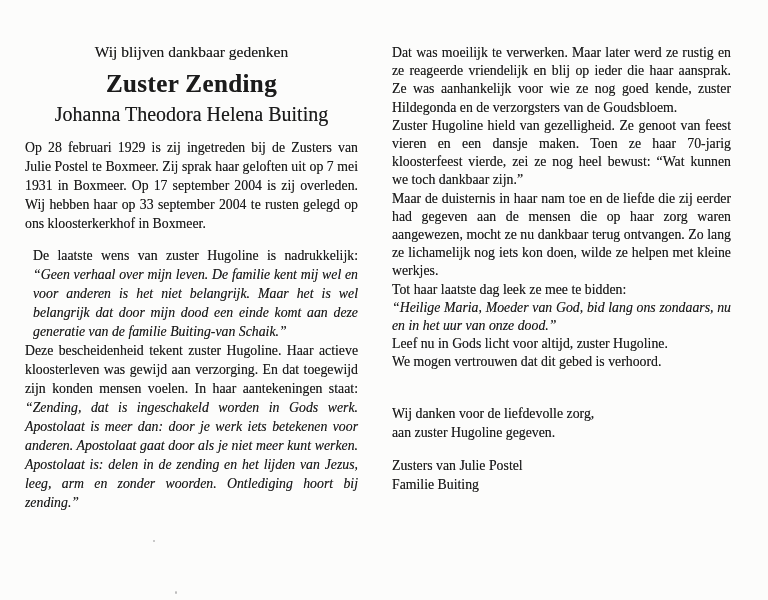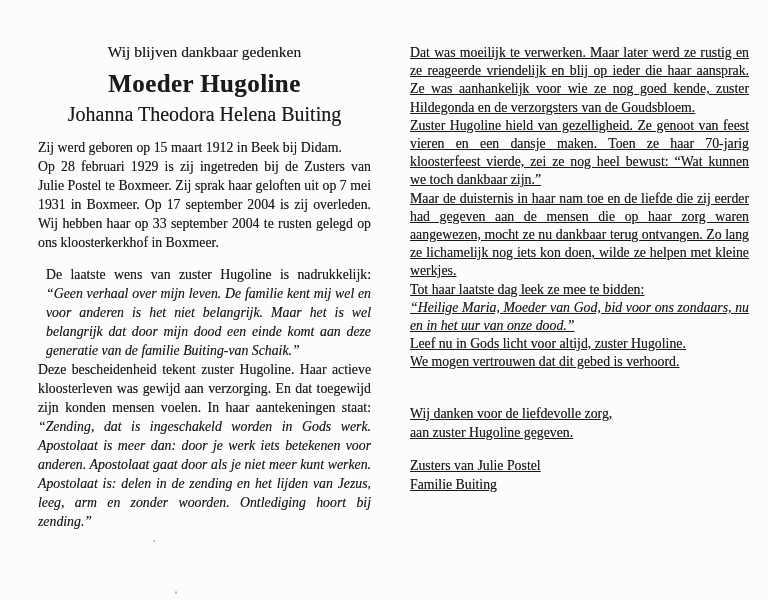--- a/index.html
+++ b/index.html
@@ -18,29 +18,28 @@
     position: relative;
     width: 768px;
     height: 600px;
     
     text-shadow: 0 0 0.45px rgba(25,25,25,0.55);
   }
   .col {
     position: absolute;
   }
   .col-left {
-    left: 38px;
+    left: 25px;
     top: 40px;
     width: 333px;
   }
   .col-right {
-    left: 410px;
+    left: 392px;
     top: 44px;
     width: 339px;
-    text-decoration: underline;
   }
   .intro {
     text-align: center;
     font-size: 15.5px;
     line-height: 19px;
     margin: 2px 0 0 0;
   }
   .title {
     text-align: center;
     font-size: 25px;
@@ -98,40 +97,39 @@
   .speck-1 { left: 175px; top: 591px; width: 2px; height: 3px; }
   .speck-2 { left: 153px; top: 540px; width: 2px; height: 2px; }
 </style>
 </head>
 <body>
 
 <div class="card">
 
   <div class="col col-left">
     <div class="intro">Wij blijven dankbaar gedenken</div>
-    <div class="title">Moeder Hugoline</div>
+    <div class="title">Zuster Zending</div>
     <div class="subtitle">Johanna Theodora Helena Buiting</div>
 
     <div class="body-left">
-      <p>Zij werd geboren op 15 maart 1912 in Beek bij Didam.</p>
       <p>Op 28 februari 1929 is zij ingetreden bij de Zusters van Julie Postel te Boxmeer. Zij sprak haar geloften uit op 7 mei 1931 in Boxmeer. Op 17 september 2004 is zij overleden. Wij hebben haar op 33 september 2004 te rusten gelegd op ons kloosterkerkhof in Boxmeer.</p>
 
       <p class="gap-top"><span>De laatste wens van zuster Hugoline is nadrukkelijk: </span><span class="it">“Geen verhaal over mijn leven. De familie kent mij wel en voor anderen is het niet belangrijk. Maar het is wel belangrijk dat door mijn dood een einde komt aan deze generatie van de familie Buiting-van Schaik.”</span></p>
 
       <p><span>Deze bescheidenheid tekent zuster Hugoline. Haar actieve kloosterleven was gewijd aan verzorging. En dat toegewijd zijn konden mensen voelen. In haar aantekeningen staat: </span><span class="it">“Zending, dat is ingeschakeld worden in Gods werk. Apostolaat is meer dan: door je werk iets betekenen voor anderen. Apostolaat gaat door als je niet meer kunt werken. Apostolaat is: delen in de zending en het lijden van Jezus, leeg, arm en zonder woorden. Ontlediging hoort bij zending.”</span></p>
 
     </div>
   </div>
 
   <div class="col col-right">
     <p>Dat was moeilijk te verwerken. Maar later werd ze rustig en ze reageerde vriendelijk en blij op ieder die haar aansprak. Ze was aanhankelijk voor wie ze nog goed kende, zuster Hildegonda en de verzorgsters van de Goudsbloem.</p>
     <p>Zuster Hugoline hield van gezelligheid. Ze genoot van feest vieren en een dansje maken. Toen ze haar 70-jarig kloosterfeest vierde, zei ze nog heel bewust: “Wat kunnen we toch dankbaar zijn.”</p>
     <p>Maar de duisternis in haar nam toe en de liefde die zij eerder had gegeven aan de mensen die op haar zorg waren aangewezen, mocht ze nu dankbaar terug ontvangen. Zo lang ze lichamelijk nog iets kon doen, wilde ze helpen met kleine werkjes.</p>
     <p>Tot haar laatste dag leek ze mee te bidden:</p>
-    <p class="it">“Heilige Maria, Moeder van God, bid voor ons zondaars, nu en in het uur van onze dood.”</p>
+    <p class="it">“Heilige Maria, Moeder van God, bid lang ons zondaars, nu en in het uur van onze dood.”</p>
     <p>Leef nu in Gods licht voor altijd, zuster Hugoline.</p>
     <p>We mogen vertrouwen dat dit gebed is verhoord.</p>
 
     <p class="thanks">
       <span>Wij danken voor de liefdevolle zorg,</span><br>
       <span>aan zuster Hugoline gegeven.</span>
     </p>
 
     <p class="signatures">
       <span>Zusters van Julie Postel</span><br>

